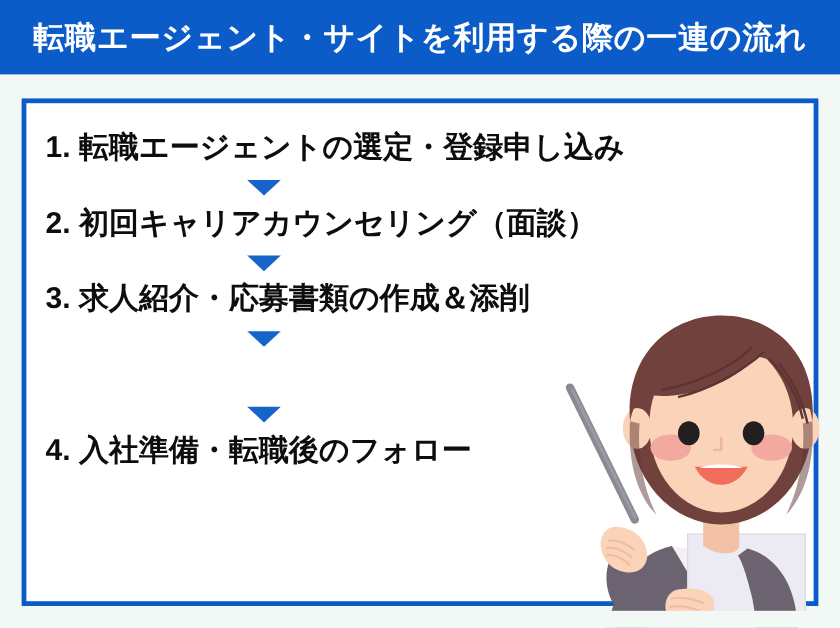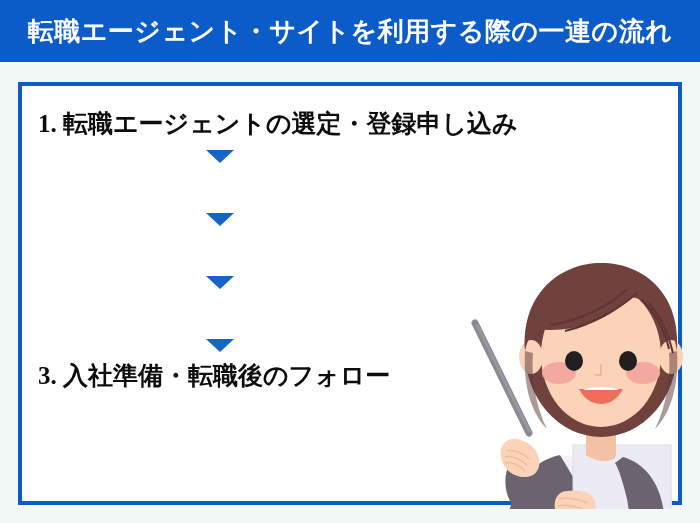--- a/index.html
+++ b/index.html
@@ -41,21 +41,20 @@
     position:absolute;
     left:38px; top:92px;
     width:520px;
     list-style:none;
   }
   .step{
     position:relative;
     height:63px;
     display:flex;
     align-items:center;
-    font-family:Liberation Serif, serif;
   }
   .step-text{
     color:#0d0d0d;
     font-size:25px;
     font-weight:bold;
     white-space:nowrap;
     line-height:1;
   }
   .arrow{
     position:absolute;
@@ -93,30 +92,32 @@
   </div>
 
   <div class="flow-box"></div>
 
   <ul class="steps">
     <li class="step">
       <span class="step-text">1. 転職エージェントの選定・登録申し込み</span>
       <span class="arrow"></span>
     </li>
     <li class="step">
+      <span class="step-text">2. 初回キャリアカウンセリング（面談）</span>
+      <span class="arrow"></span>
+    </li>
+    <li class="step">
+      <span class="step-text">3. 求人紹介・応募書類の作成＆添削</span>
       <span class="arrow"></span>
     </li>
     <li class="step">
       <span class="arrow"></span>
     </li>
     <li class="step">
-      <span class="arrow"></span>
-    </li>
-    <li class="step">
-      <span class="step-text">3. 入社準備・転職後のフォロー</span>
+      <span class="step-text">4. 入社準備・転職後のフォロー</span>
 
     </li>
   </ul>
 
   <div class="illustration">
     <svg viewBox="0 0 245 268" xmlns="http://www.w3.org/2000/svg">
 
       <g>
         <line x1="20" y1="68" x2="74" y2="178" stroke="#8a8a94" stroke-width="7" stroke-linecap="round"></line>
         <line x1="22" y1="70" x2="74" y2="176" stroke="#9a9aa4" stroke-width="2.5" stroke-linecap="round"></line>

